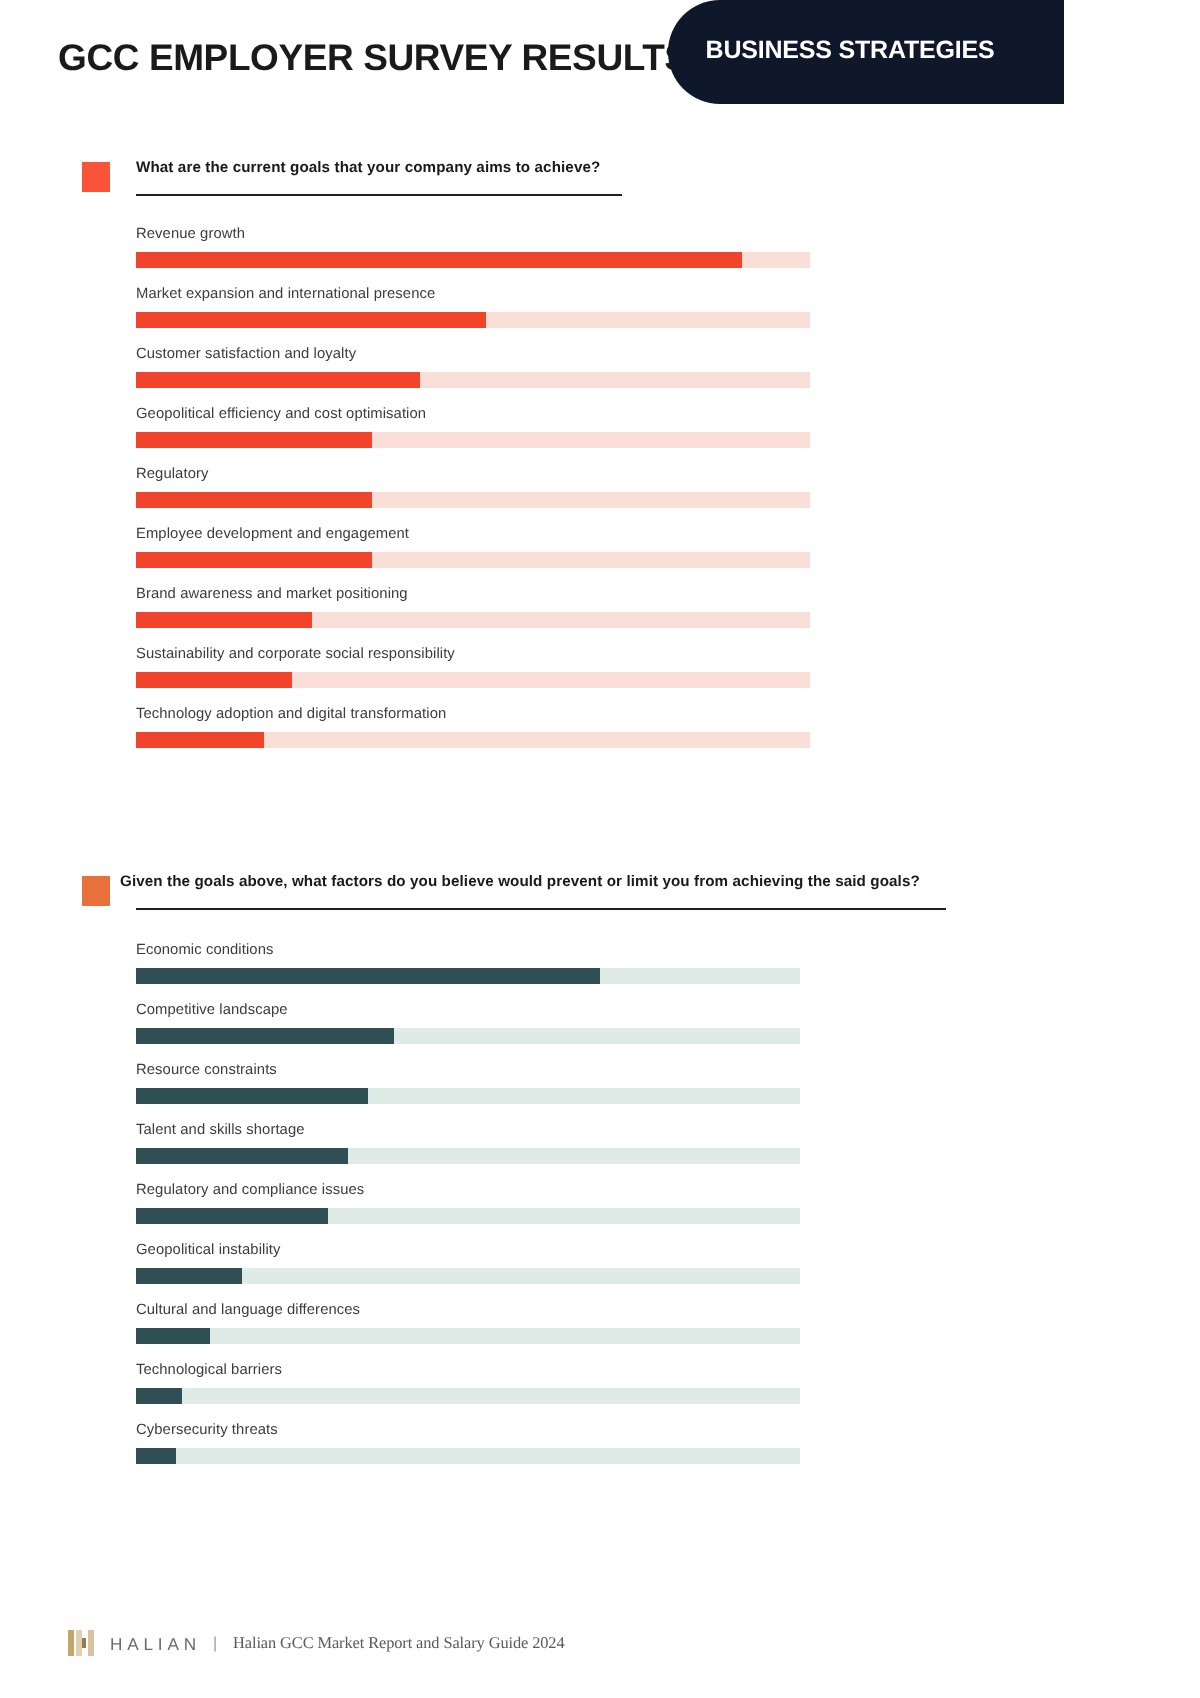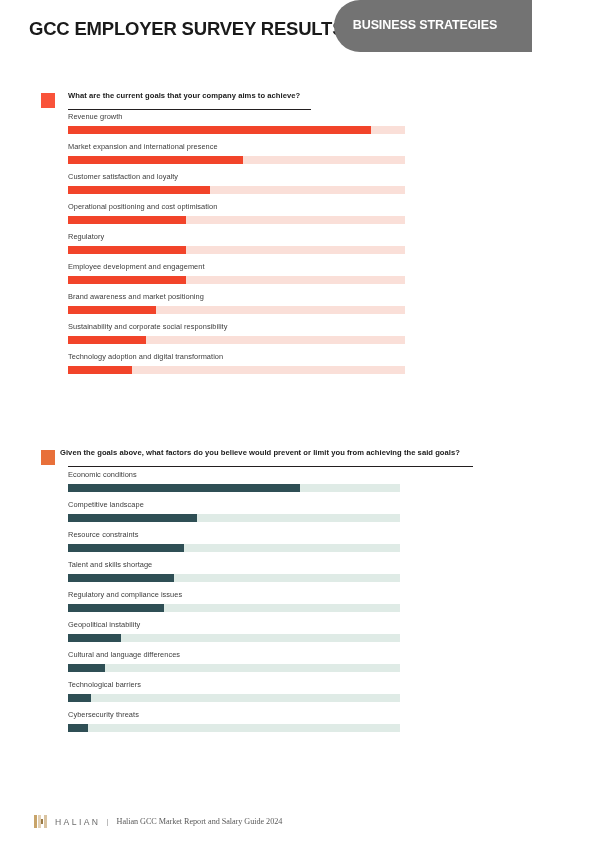--- a/index.html
+++ b/index.html
@@ -37,21 +37,21 @@
     letter-spacing: -0.2px;
     color: #1a1a1a;
     white-space: nowrap;
   }
   .section-badge {
     position: absolute;
     right: 0;
     top: 0;
     width: 198px;
     height: 52px;
-    background: #737373;
+    background: #0f172a;
     border-top-left-radius: 30px;
     border-bottom-left-radius: 30px;
     border-top-right-radius: 0;
     border-bottom-right-radius: 0;
   }
   .section-badge-label {
     position: absolute;
     left: 0;
     right: 16px;
     top: 18px;
@@ -65,21 +65,20 @@
 
   
   .qblock {
     position: absolute;
     left: 0;
     width: 600px;
   }
   .q-head {
     position: relative;
     height: 28px;
-    margin-top: 12px;
   }
   .q-marker {
     position: absolute;
     left: 41px;
     top: 3px;
     width: 14px;
     height: 15px;
   }
   .q-marker.red { background: #f9533a; }
   .q-marker.orange { background: #e8703a; }
@@ -216,21 +215,21 @@
             <div class="bar-fill" style="width: 175.24px;"></div>
           </div>
         </div>
         <div class="bar-row">
           <div class="bar-label">Customer satisfaction and loyalty</div>
           <div class="bar-track">
             <div class="bar-fill" style="width: 141.54px;"></div>
           </div>
         </div>
         <div class="bar-row">
-          <div class="bar-label">Operational positioning and cost optimisation</div>
+          <div class="bar-label">Geopolitical efficiency and cost optimisation</div>
           <div class="bar-track">
             <div class="bar-fill" style="width: 117.95px;"></div>
           </div>
         </div>
         <div class="bar-row">
           <div class="bar-label">Regulatory</div>
           <div class="bar-track">
             <div class="bar-fill" style="width: 117.95px;"></div>
           </div>
         </div>

